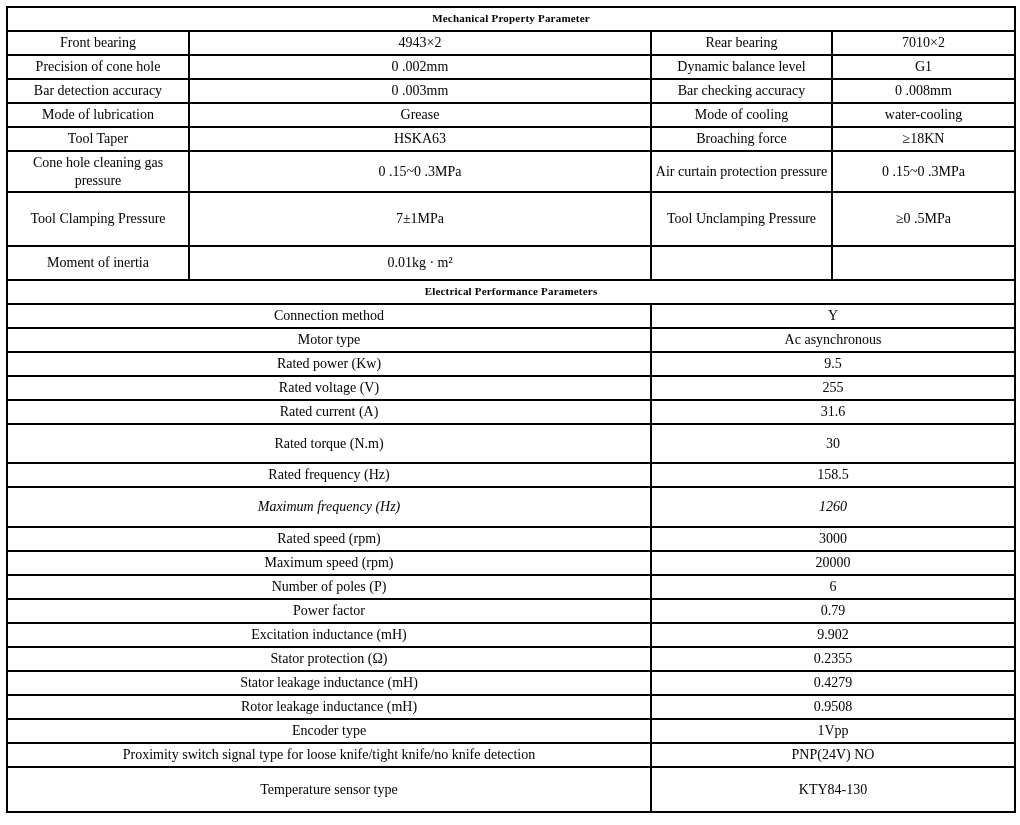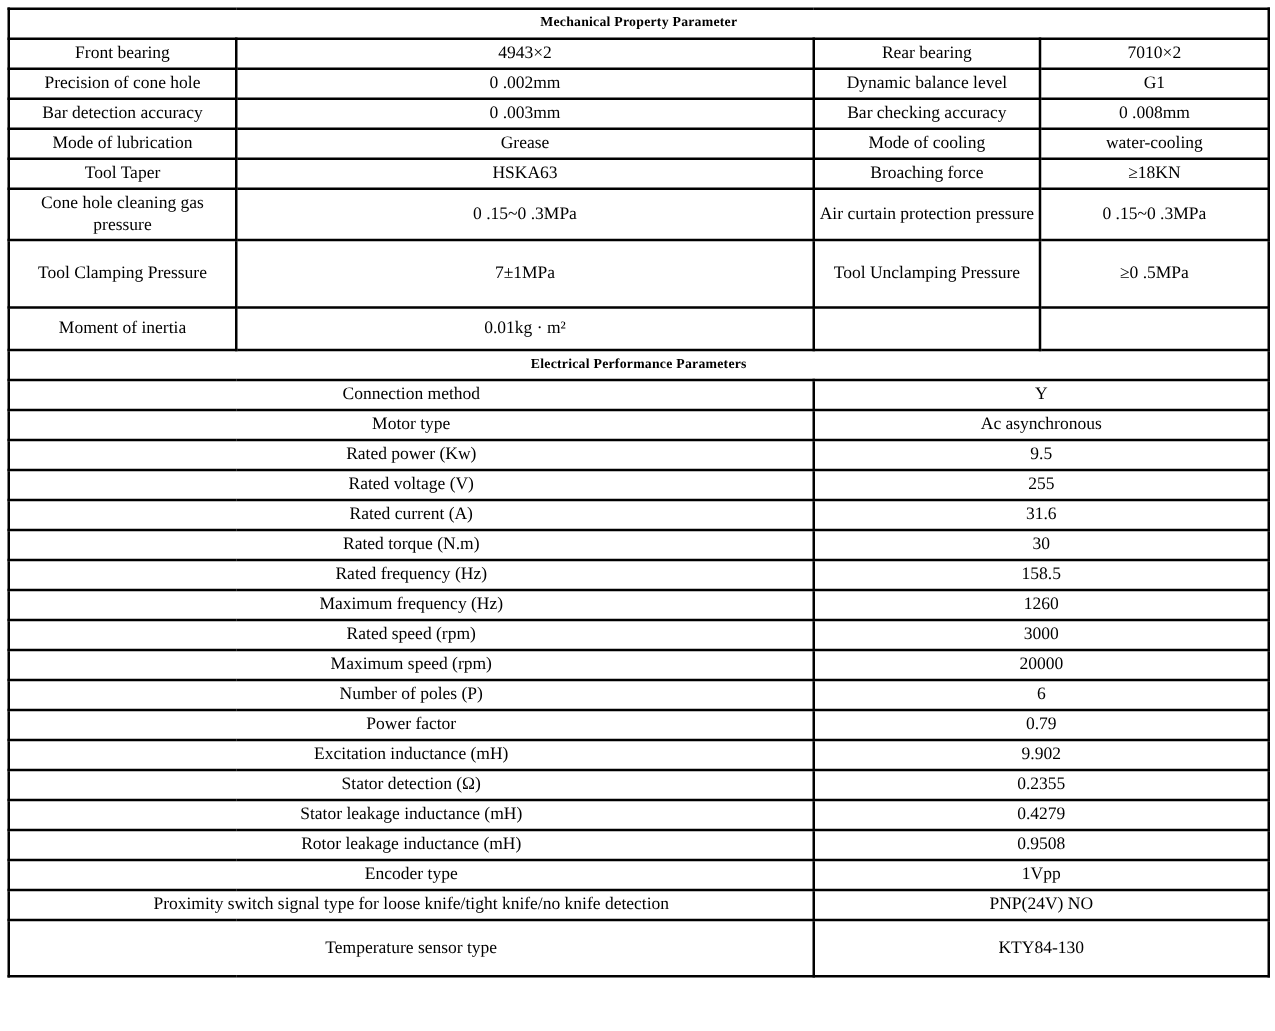--- a/index.html
+++ b/index.html
@@ -117,29 +117,29 @@
           <td colspan="2">9.5</td>
         </tr>
         <tr style="height: 24px;">
           <td colspan="2">Rated voltage (V)</td>
           <td colspan="2">255</td>
         </tr>
         <tr style="height: 24px;">
           <td colspan="2">Rated current (A)</td>
           <td colspan="2">31.6</td>
         </tr>
-        <tr style="height: 24px;">
+        <tr style="height: 39px;">
           <td colspan="2">Rated torque (N.m)</td>
           <td colspan="2">30</td>
         </tr>
         <tr style="height: 24px;">
           <td colspan="2">Rated frequency (Hz)</td>
           <td colspan="2">158.5</td>
         </tr>
-        <tr style="height: 24px;">
+        <tr style="height: 40px; font-style: italic;">
           <td colspan="2">Maximum frequency (Hz)</td>
           <td colspan="2">1260</td>
         </tr>
         <tr style="height: 24px;">
           <td colspan="2">Rated speed (rpm)</td>
           <td colspan="2">3000</td>
         </tr>
         <tr style="height: 24px;">
           <td colspan="2">Maximum speed (rpm)</td>
           <td colspan="2">20000</td>
@@ -150,21 +150,21 @@
         </tr>
         <tr style="height: 24px;">
           <td colspan="2">Power factor</td>
           <td colspan="2">0.79</td>
         </tr>
         <tr style="height: 24px;">
           <td colspan="2">Excitation inductance (mH)</td>
           <td colspan="2">9.902</td>
         </tr>
         <tr style="height: 24px;">
-          <td colspan="2">Stator detection (Ω)</td>
+          <td colspan="2">Stator protection (Ω)</td>
           <td colspan="2">0.2355</td>
         </tr>
         <tr style="height: 24px;">
           <td colspan="2">Stator leakage inductance (mH)</td>
           <td colspan="2">0.4279</td>
         </tr>
         <tr style="height: 24px;">
           <td colspan="2">Rotor leakage inductance (mH)</td>
           <td colspan="2">0.9508</td>
         </tr>

